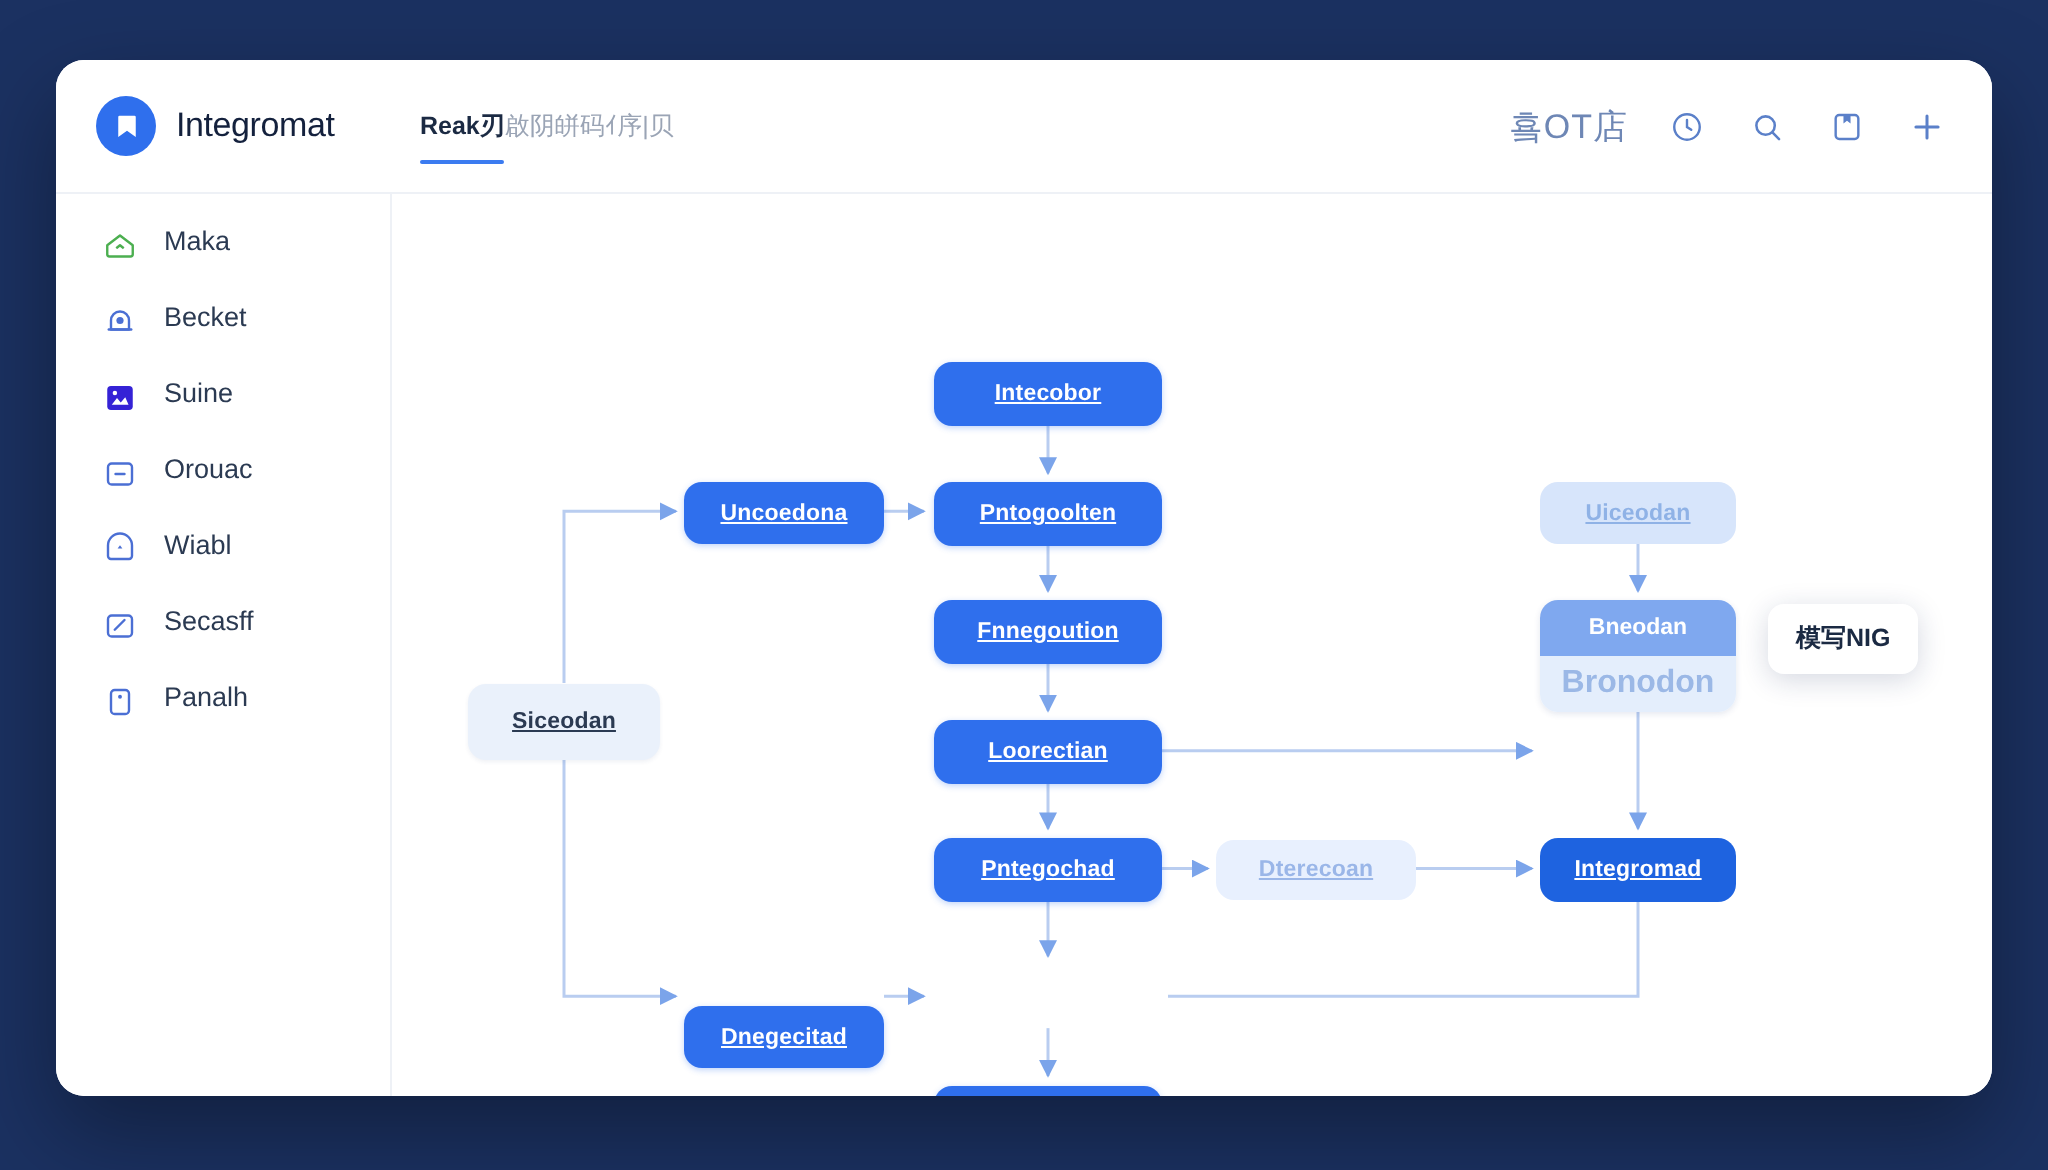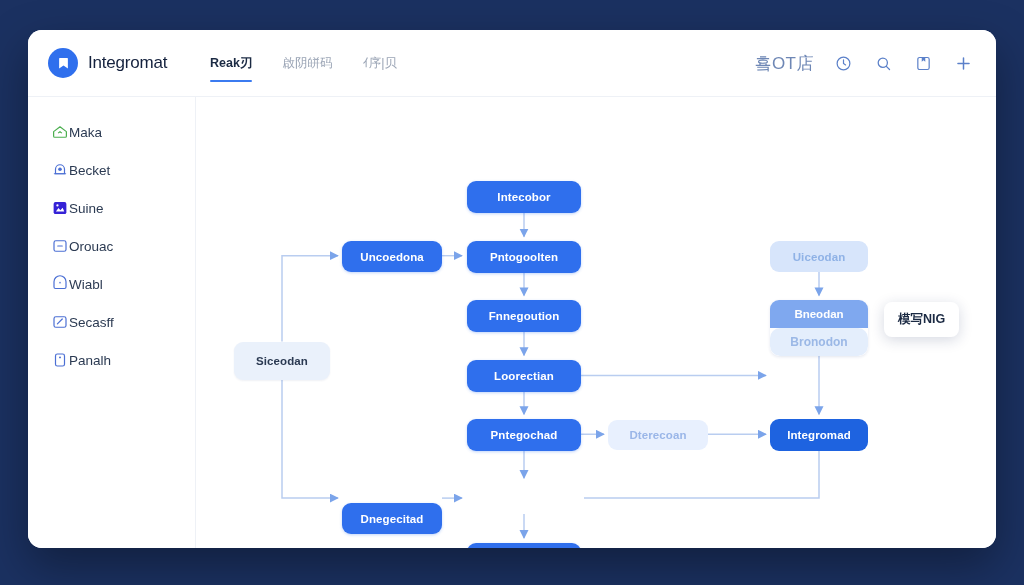--- a/index.html
+++ b/index.html
@@ -19,71 +19,71 @@
   .header{
     height:66px;flex:0 0 66px;display:flex;align-items:center;
     border-bottom:1px solid #eef1f6;background:#fff;position:relative;
   }
   .brand{width:168px;flex:0 0 168px;display:flex;align-items:center;gap:10px;padding-left:20px;box-sizing:border-box;}
   .logo-mark{
     width:30px;height:30px;border-radius:50%;background:#2f6fed;
     display:flex;align-items:center;justify-content:center;flex:0 0 30px;
   }
   .brand-name{font-size:17px;font-weight:400;color:#14213d;letter-spacing:-.2px;white-space:nowrap;}
-  .tabs{display:flex;align-items:center;gap:30px;height:100%;padding-left:14px;}
+  .tabs{display:flex;align-items:center;height:100%;padding-left:14px;}
   .tab{
     font-size:12.5px;color:#9aa4b5;height:100%;display:flex;align-items:center;
     position:relative;white-space:nowrap;cursor:pointer;
   }
   .tab.active{color:#1b2a43;font-weight:700;}
   .tab.active:after{
     content:"";position:absolute;left:0;right:0;bottom:14px;height:2.5px;
     background:#3b7bf0;border-radius:2px;
   }
   .header-actions{margin-left:auto;display:flex;align-items:center;gap:18px;padding-right:22px;}
   .hdr-text{font-size:17px;color:#6e87b5;white-space:nowrap;letter-spacing:.5px;}
   .icon-btn{width:22px;height:22px;display:flex;align-items:center;justify-content:center;cursor:pointer;color:#5b80c9;}
   .icon-btn svg{display:block;}
   
   .body{flex:1;display:flex;min-height:0;}
   .sidebar{
     width:168px;flex:0 0 168px;border-right:1px solid #eef1f6;background:#fff;
     padding-top:16px;box-sizing:border-box;
   }
   .nav-item{
-    display:flex;align-items:center;height:38px;padding-left:22px;
+    display:flex;align-items:flex-start;gap:13px;height:38px;padding-left:22px;
     cursor:pointer;box-sizing:border-box;
   }
   .nav-ico{width:19px;height:19px;flex:0 0 19px;display:flex;align-items:center;justify-content:center;}
   .nav-label{font-size:13.5px;color:#2b3a52;white-space:nowrap;}
   
   .canvas{flex:1;position:relative;background:#ffffff;overflow:hidden;}
   .edges{position:absolute;inset:0;width:100%;height:100%;}
   .node{
     position:absolute;box-sizing:border-box;border-radius:9px;
     display:flex;align-items:center;justify-content:center;
     font-size:11.5px;font-weight:600;letter-spacing:.1px;text-align:left;
-    white-space:nowrap;cursor:pointer;
+    white-space:nowrap;cursor:pointer;text-decoration:underline;
   }
   .node.primary{background:#2f6fed;color:#ffffff;box-shadow:0 1px 3px rgba(47,111,237,.3);}
   .node.ghost{background:#e8f0fe;color:#9ab6e8;font-weight:600;}
   .node.soft{background:#eaf1fb;color:#2b3a52;font-weight:600;box-shadow:0 1px 2px rgba(30,60,120,.07);}
   .node.pale{background:#d7e5fb;color:#8fb2e6;}
   .node.strong{background:#1e63e0;color:#ffffff;}
   .card{
     position:absolute;border-radius:9px;overflow:hidden;box-sizing:border-box;
     box-shadow:0 1px 3px rgba(30,60,120,.12);cursor:pointer;
   }
   .card-head{
     background:#7fa8ef;color:#fff;font-size:11.5px;font-weight:700;
     height:28px;display:flex;align-items:center;justify-content:center;white-space:nowrap;
   }
   .card-body{
-    background:#e4eefc;color:#9bb8e6;font-size:12px;font-weight:600;
-    height:28px;display:flex;align-items:center;justify-content:center;white-space:nowrap;border-radius:10px;
+    background:#e4eefc;color:#9bb8e6;font-size:16px;font-weight:600;
+    height:28px;display:flex;align-items:center;justify-content:center;white-space:nowrap;
   }
   .tooltip{
     position:absolute;background:#fff;border-radius:8px;
     box-shadow:0 3px 14px rgba(20,40,90,.18);
     padding:9px 14px;font-size:12.5px;font-weight:700;color:#1b2a43;
     white-space:nowrap;
   }
 </style>
 </head>
 <body>

